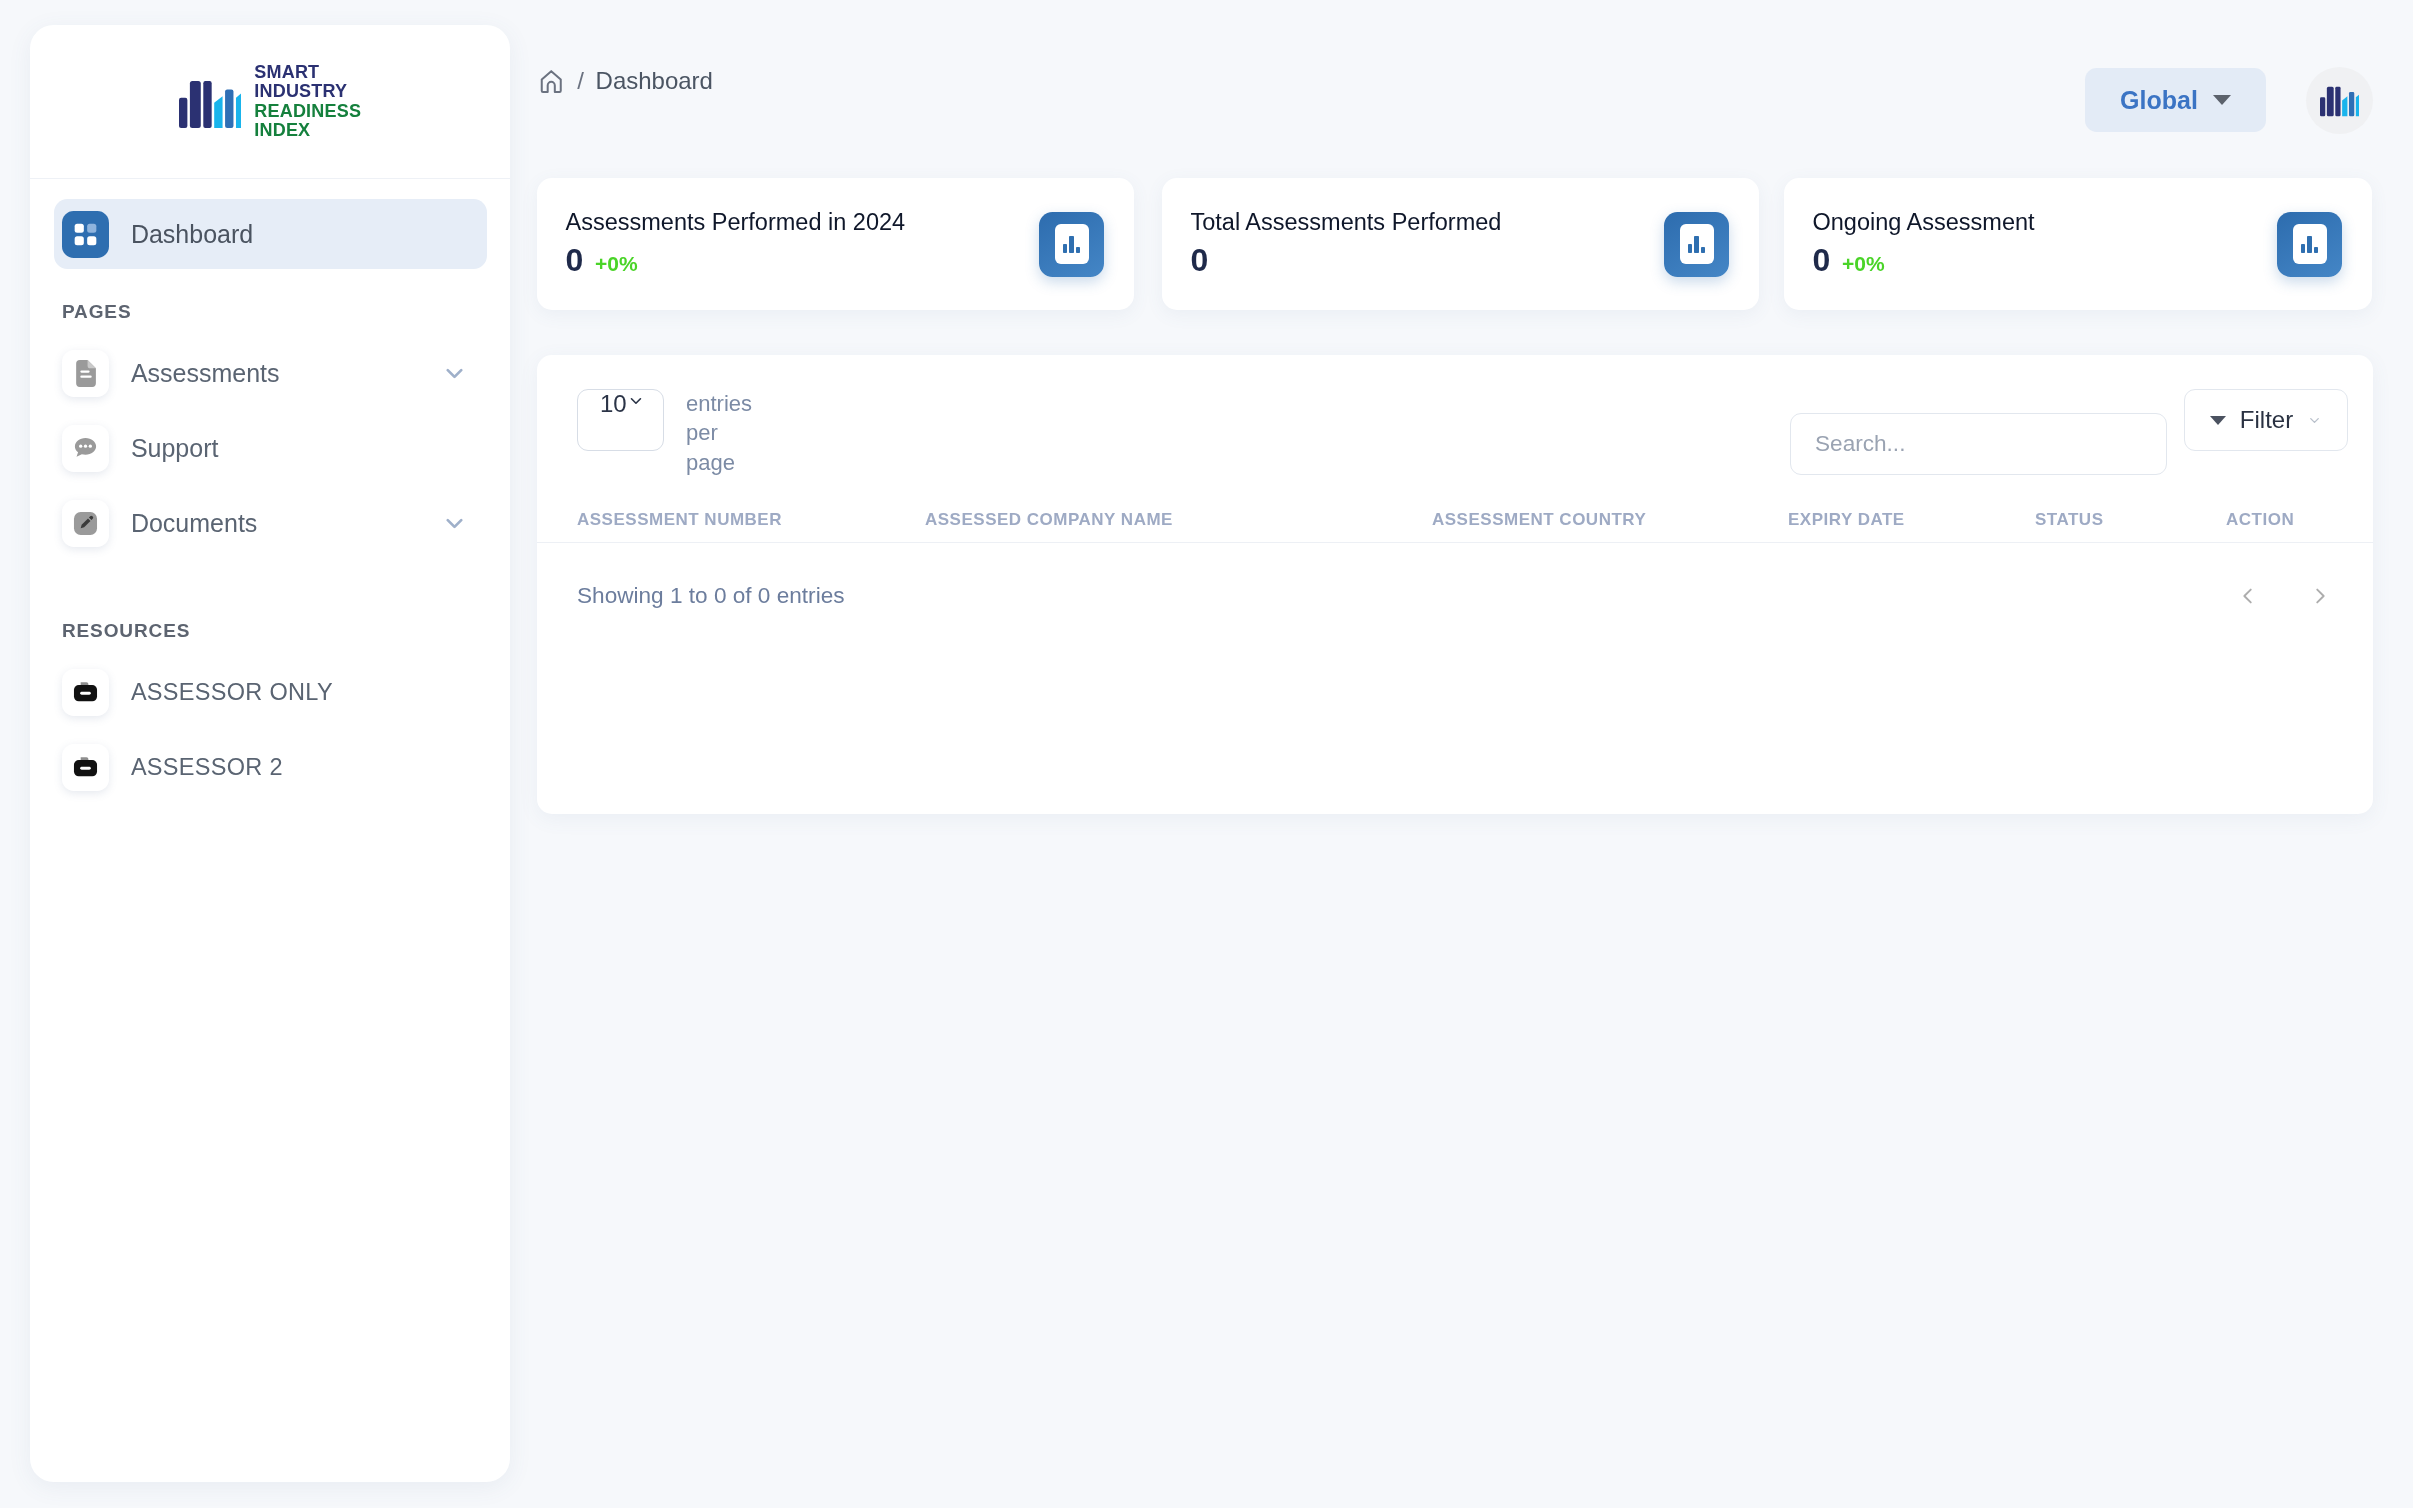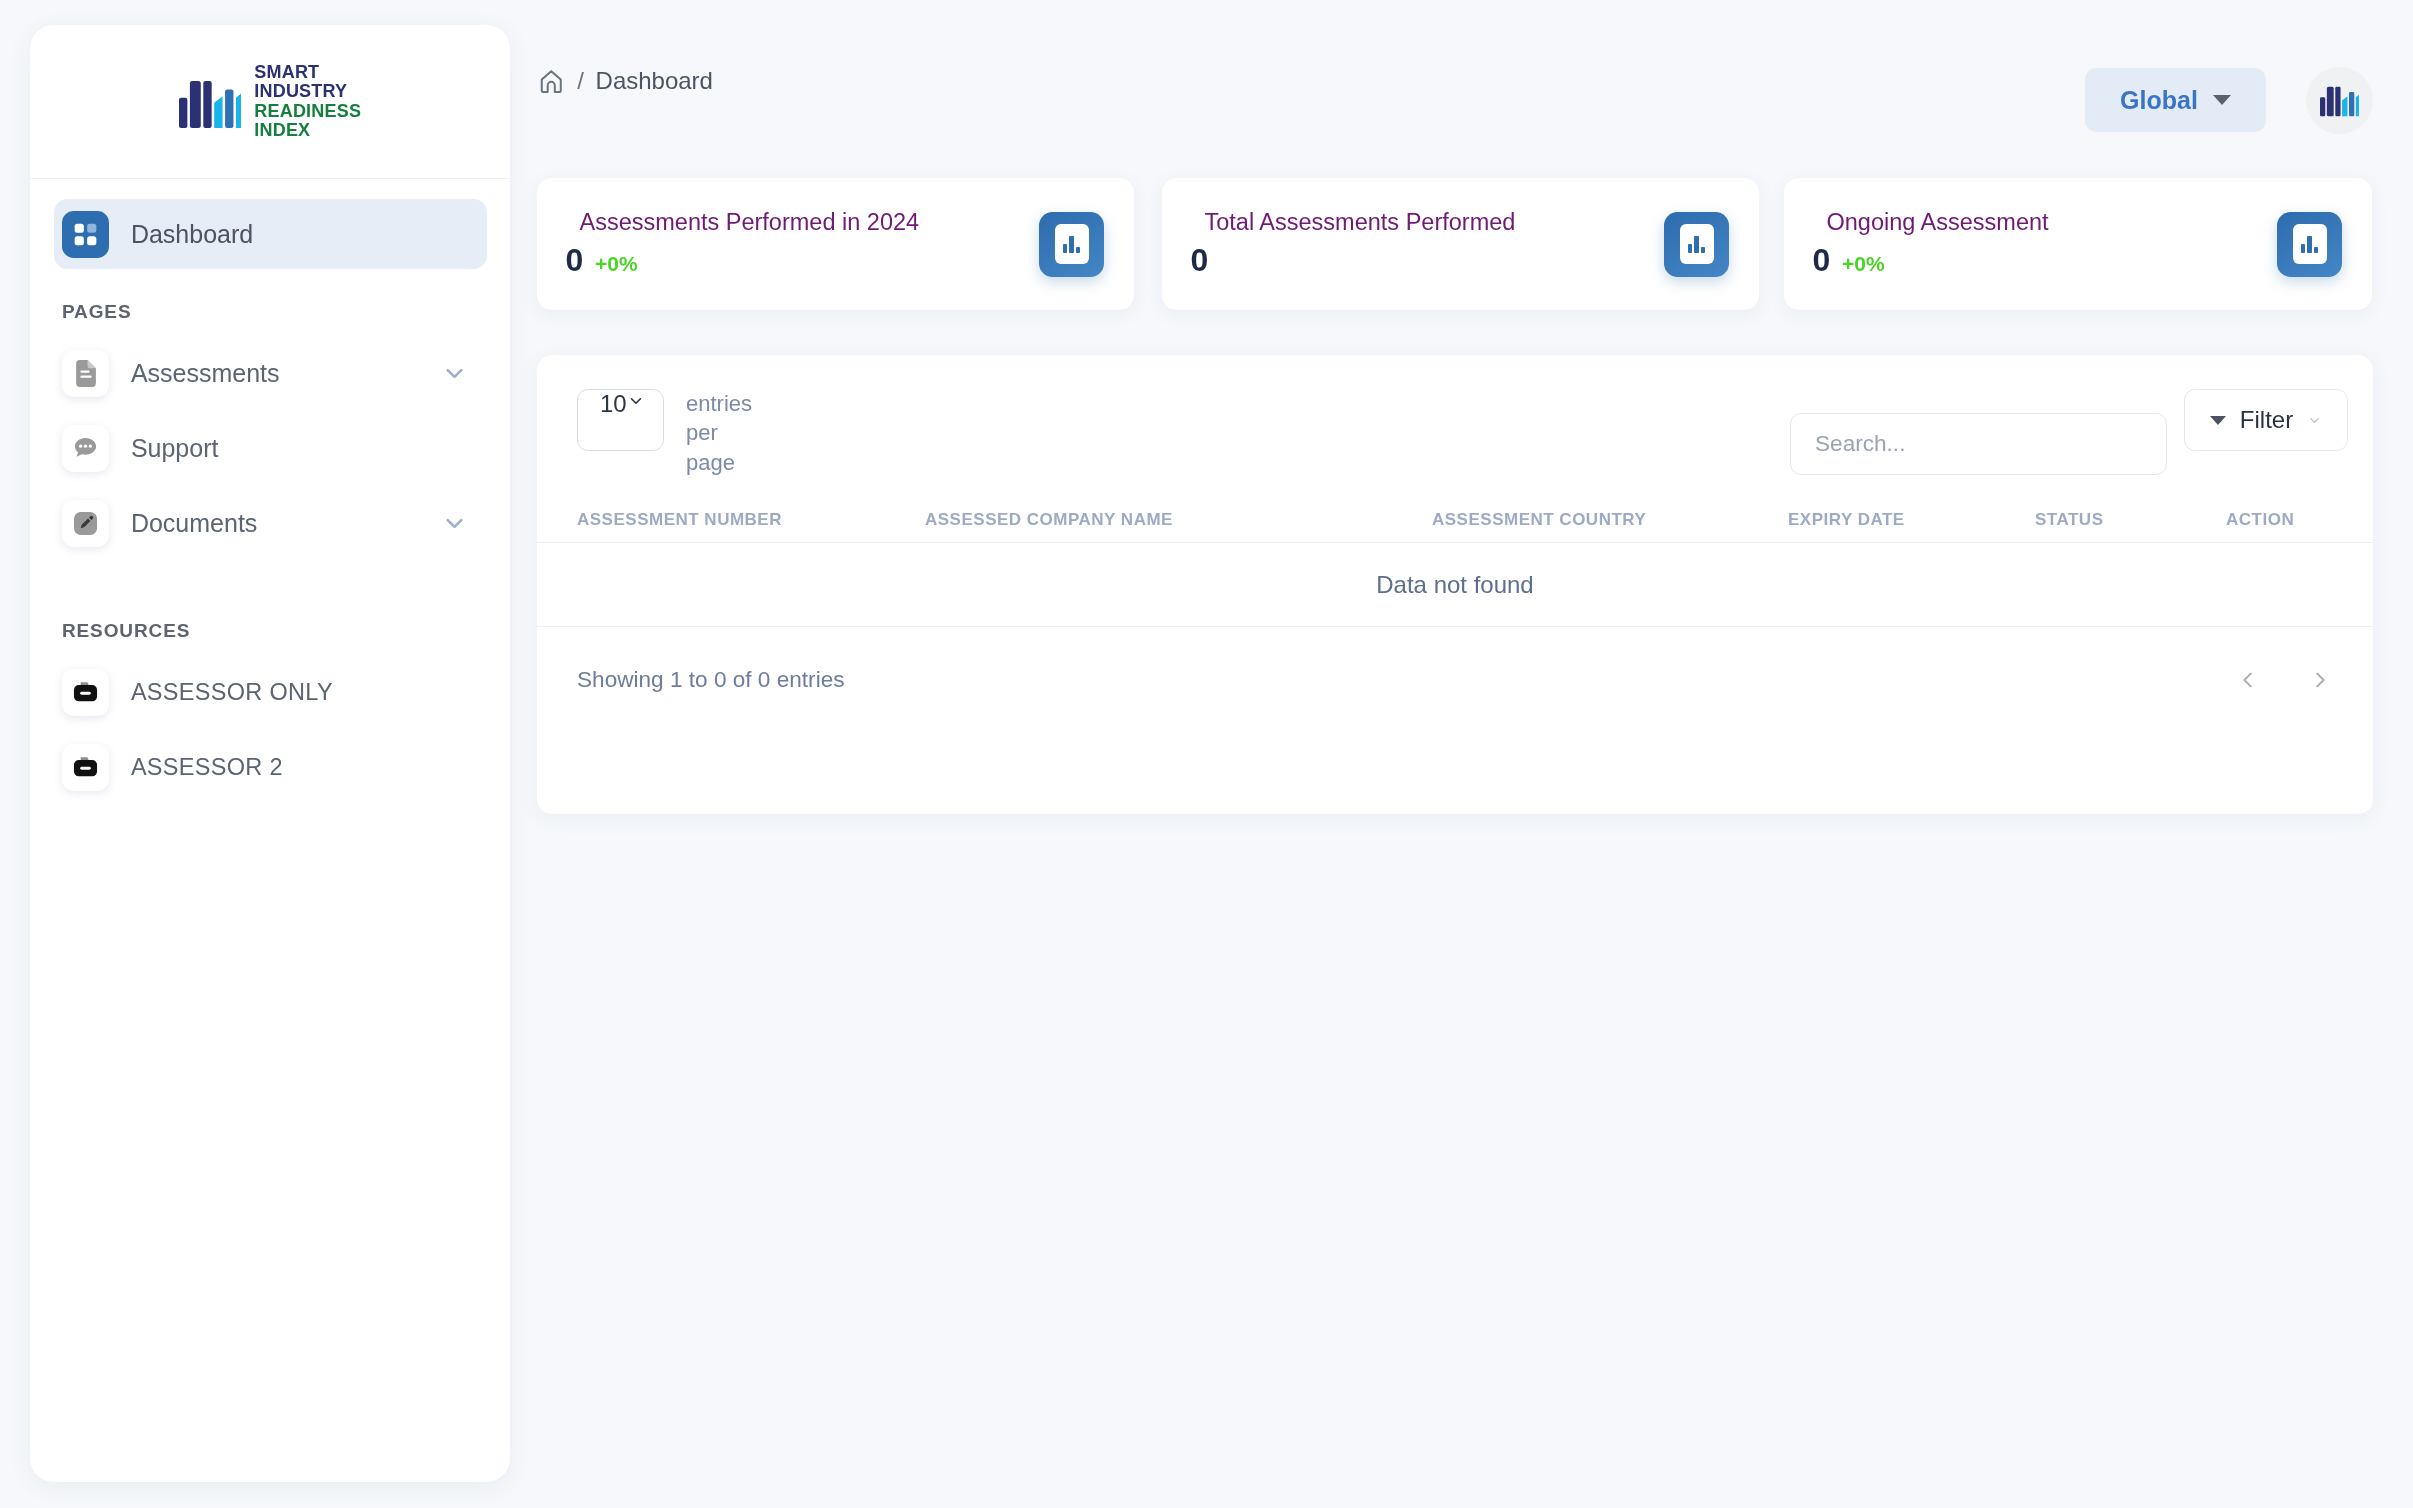--- a/index.html
+++ b/index.html
@@ -115,21 +115,21 @@
     height: 132px;
     background: #fff;
     border-radius: 15px;
     box-shadow: 0 4.2px 18.4px rgba(90,110,150,.07);
     display: flex; align-items: center; justify-content: space-between;
     padding: 0 30px 0 28.5px;
   }
   .stat-card.c1 { left: 0;    width: 597px; }
   .stat-card.c2 { left: 625px; width: 597px; }
   .stat-card.c3 { left: 1247px; width: 588px; }
-  .stat-title { font-size: 23.5px; color: #701a75; margin-bottom: 6.7px; white-space: nowrap; margin-left: 14px; }
+  .stat-title { font-size: 23.5px; color: #0f172a; margin-bottom: 6.7px; white-space: nowrap; }
   .stat-row { display: flex; align-items: baseline; gap: 11.7px; }
   .stat-value { font-size: 32px; font-weight: 700; color: #1f2a4a; }
   .stat-delta { font-size: 21px; font-weight: 700; color: #4ad428; }
   .stat-ico {
     width: 65px; height: 65px;
     border-radius: 13.4px;
     background: linear-gradient(150deg,#2d6cae 0%,#4486c6 100%);
     box-shadow: 0 5px 13.4px rgba(45,108,174,.25);
     display: flex; align-items: center; justify-content: center;
     flex: 0 0 auto;
@@ -447,23 +447,20 @@
 
     <div class="thead">
       <div class="th c0">ASSESSMENT NUMBER</div>
       <div class="th c1">ASSESSED COMPANY NAME</div>
       <div class="th c2">ASSESSMENT COUNTRY</div>
       <div class="th c3">EXPIRY DATE</div>
       <div class="th c4">STATUS</div>
       <div class="th c5">ACTION</div>
     </div>
 
-    <div class="empty-row">
-      <span class="empty-txt">Data not found</span>
-    </div>
 
     <div class="tfoot">
       <span class="showing">Showing 1 to 0 of 0 entries</span>
       <div class="pager">
         <button class="pg-btn">
           <svg width="22" height="22" viewBox="0 0 24 24">
             <path d="M15 5l-7 7 7 7" stroke="#adadad" stroke-width="2.1" fill="none" stroke-linecap="round" stroke-linejoin="round"></path>
           </svg>
         </button>
         <button class="pg-btn">

